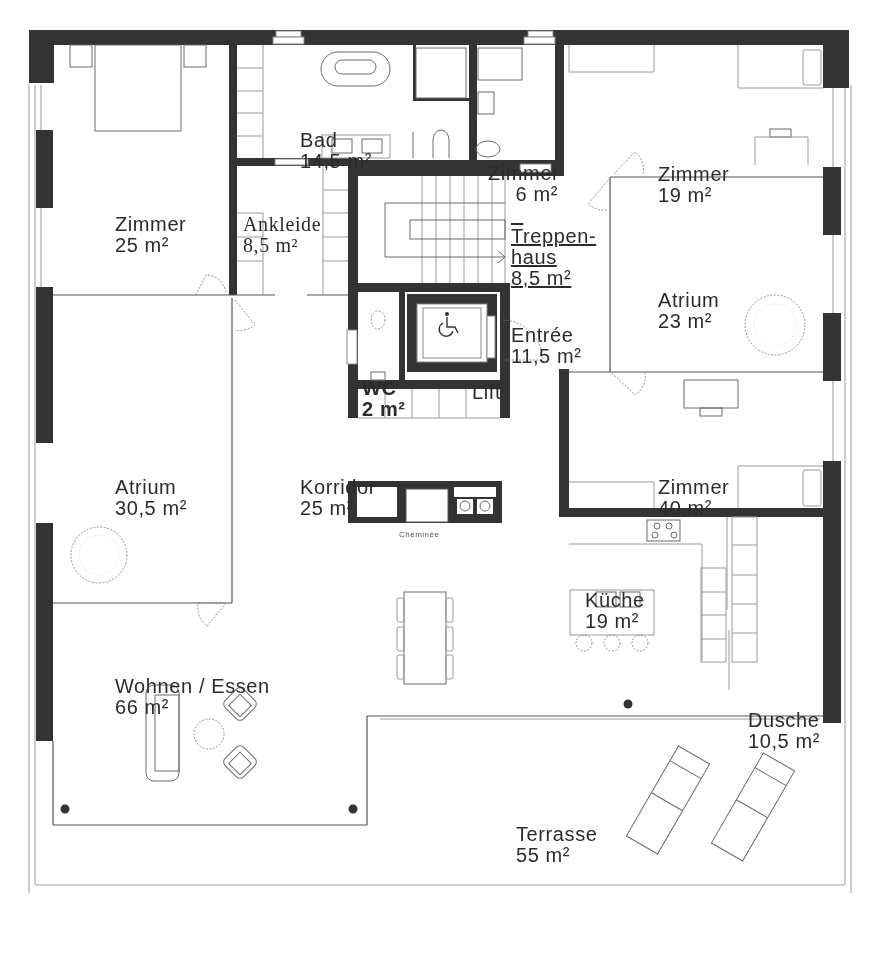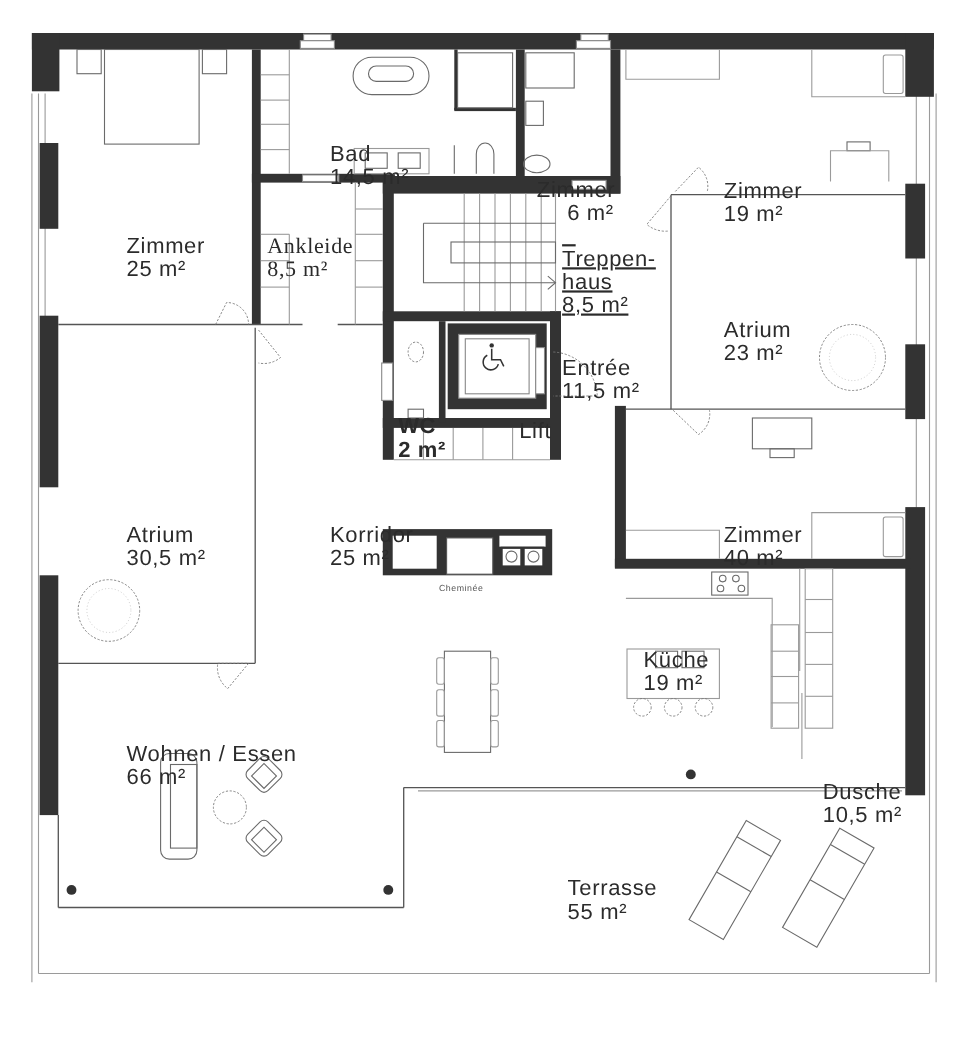--- a/index.html
+++ b/index.html
@@ -317,16 +317,16 @@
 </div>
 <div class="label" style="left:585px;top:548px;">
   <span>Küche</span><span>19 m²</span>
 </div>
 <div class="label" style="left:115px;top:634px;">
   <span>Wohnen / Essen</span><span>66 m²</span>
 </div>
 <div class="label" style="left:748px;top:668px;">
   <span>Dusche</span><span>10,5 m²</span>
 </div>
-<div class="label" style="left:516px;top:756px;">
+<div class="label" style="left:516px;top:782px;">
   <span>Terrasse</span><span>55 m²</span>
 </div>
 <div class="small" style="left:399px;top:530px;">Cheminée</div>
 
 </body></html>

